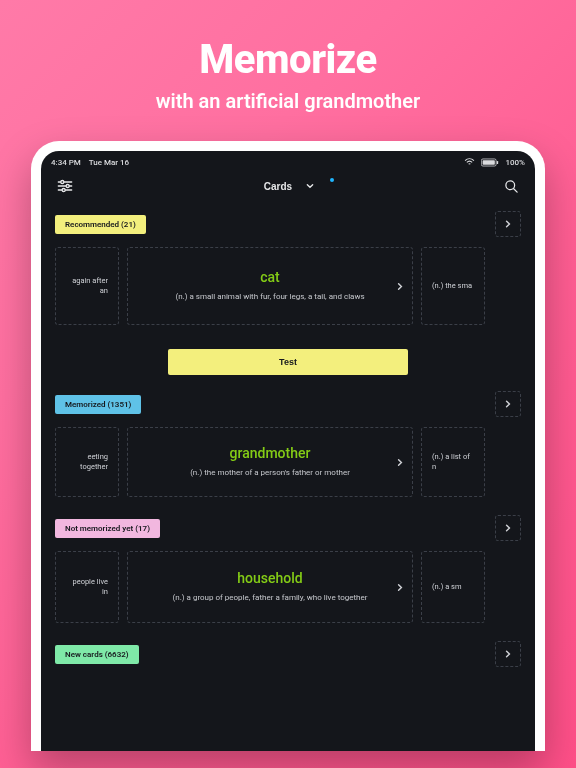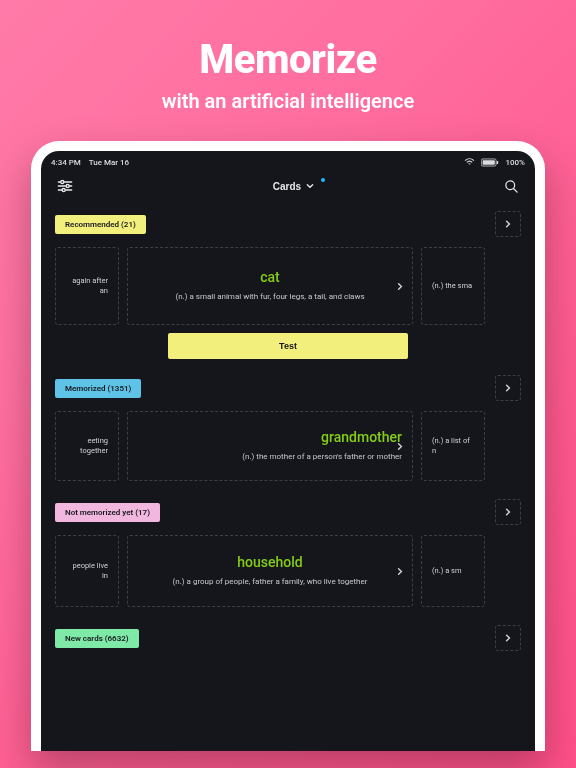--- a/index.html
+++ b/index.html
@@ -100,32 +100,32 @@
   .card-title { font-size:14px; font-weight:500; color:#84cc16; margin-bottom:6px; }
   .card-def { font-size:8px; color:#c6c8cd; text-align:center; line-height:1.4; max-width: 240px; }
   .card-arrow { position:absolute; right:8px; top:50%; transform:translateY(-50%); color:#cfd1d6; }
 
   .test-btn {
     width: 240px; height:26px;
     background:#f3ef7d; color:#16181d;
     font-size:9px; font-weight:600;
     border:none; border-radius:2px;
     display:flex; align-items:center; justify-content:center;
-    margin: 4px auto 2px auto;
+    margin: 20px auto 2px auto;
   }
 
   .chev-svg { width:8px; height:10px; }
 </style>
 </head>
 <body>
 
 <div class="bg">
   <div class="hero">
     <h1>Memorize</h1>
-    <h2>with an artificial intelligence</h2>
+    <h2>with an artificial grandmother</h2>
   </div>
 
   <div class="device">
     <div class="screen">
 
       <div class="statusbar">
         <div>
           <span>4:34 PM</span>
           <span>&nbsp;&nbsp;</span>
           <span>Tue Mar 16</span>
@@ -154,21 +154,21 @@
           <svg width="16" height="14" viewBox="0 0 24 20" fill="none" stroke="#e6e7e9" stroke-width="2" stroke-linecap="round">
             <line x1="2" y1="4" x2="22" y2="4"></line>
               <circle cx="8" cy="4" r="2.3" fill="#14161b"></circle>
             <line x1="2" y1="10" x2="22" y2="10"></line>
               <circle cx="16" cy="10" r="2.3" fill="#14161b"></circle>
             <line x1="2" y1="16" x2="22" y2="16"></line>
               <circle cx="10" cy="16" r="2.3" fill="#14161b"></circle>
           </svg>
         </button>
         <div class="nav-center">
-          <button class="nav-center-inner icon-btn" style="display:flex;align-items:center;gap:5px;margin-left:20px;">
+          <button class="nav-center-inner icon-btn" style="display:flex;align-items:center;gap:14px;margin-left:20px;">
             <span class="nav-title">Cards</span>
             <span>
               <svg class="chev-down" viewBox="0 0 12 12" fill="none" stroke="#e6e7e9" stroke-width="2" stroke-linecap="round">
                   <polyline points="2,4 6,8 10,4"></polyline>
                 </svg>
             </span>
             <span class="dot"></span>
           </button>
         </div>
         <button class="icon-btn">
@@ -213,21 +213,21 @@
           <span class="sec-expand">
             <svg class="chev-svg" viewBox="0 0 10 14" fill="none" stroke="#cfd1d6" stroke-width="2" stroke-linecap="round">
                 <polyline points="3,3 7,7 3,11"></polyline>
               </svg>
           </span>
         </div>
         <div class="carousel">
           <div class="card card-side left">
             <span>eeting together</span>
           </div>
-          <div class="card card-main" style="height:70px;align-items:flex-end;">
+          <div class="card card-main" style="height:70px;">
             <div class="card-title">grandmother</div>
             <div class="card-def">(n.) the mother of a person's father or mother</div>
             <span class="card-arrow">
               <svg class="chev-svg" viewBox="0 0 10 14" fill="none" stroke="#cfd1d6" stroke-width="2" stroke-linecap="round">
                   <polyline points="3,3 7,7 3,11"></polyline>
                 </svg>
             </span>
           </div>
           <div class="card card-side right">
             <span>(n.) a list of n</span>

